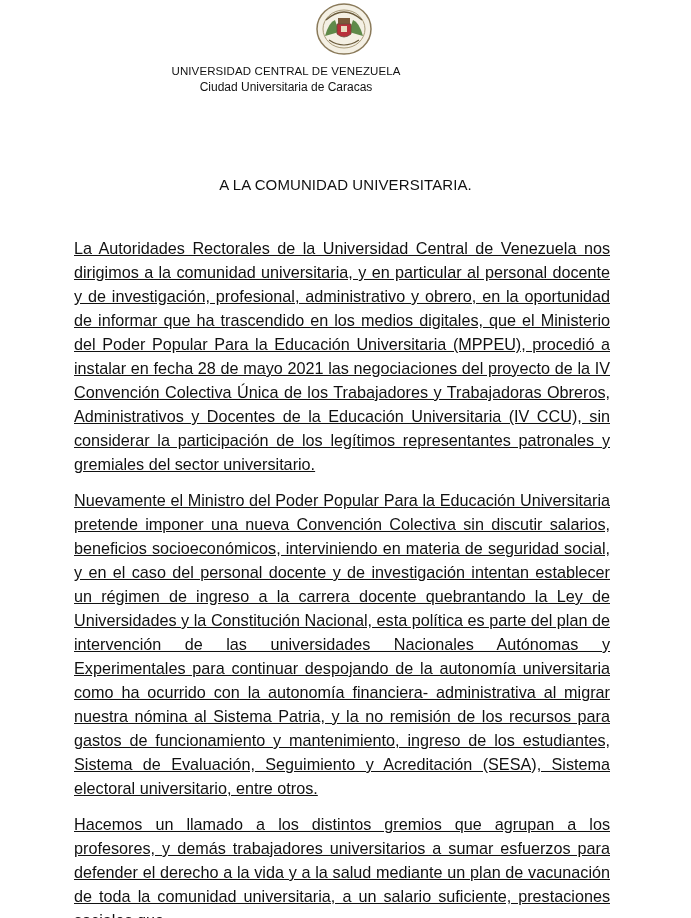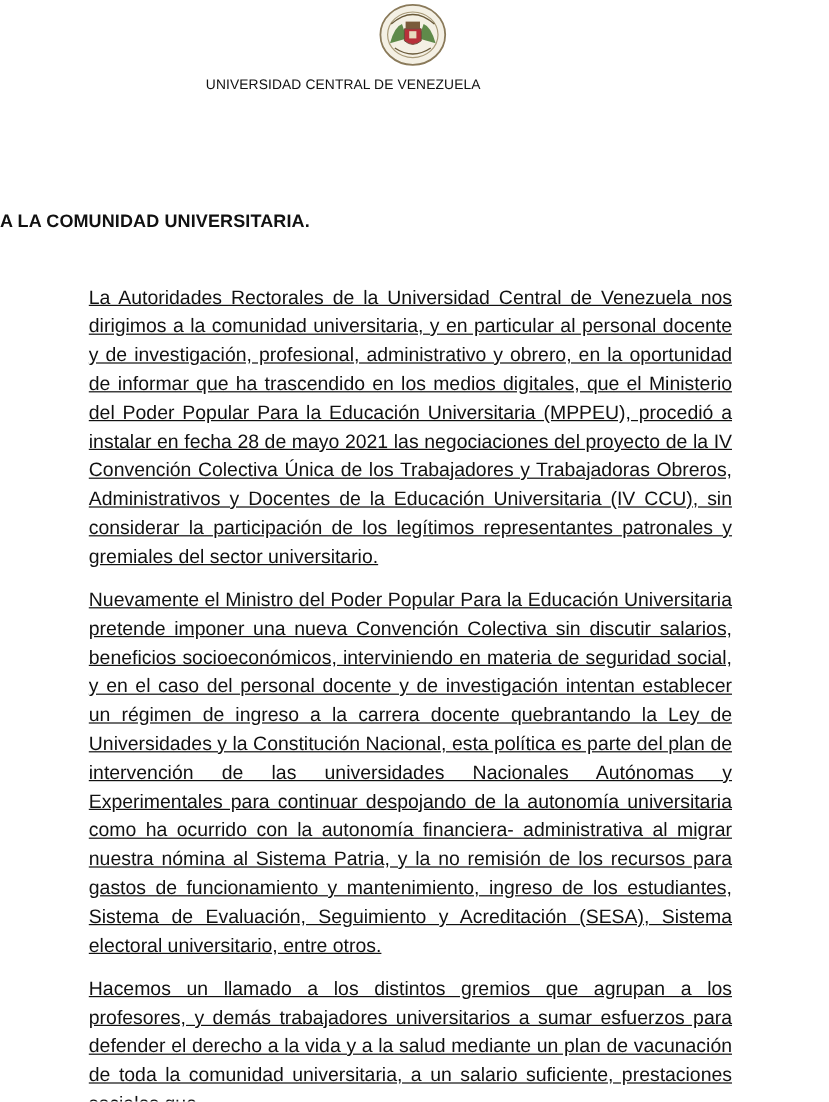--- a/index.html
+++ b/index.html
@@ -2,22 +2,22 @@
 <html><head>
 <meta charset="utf-8">
 <style>
   html, body { margin: 0; padding: 0; background: #ffffff; }
   body { width: 691px; height: 918px; overflow: hidden; position: relative;
          font-family: "Liberation Sans", "DejaVu Sans", sans-serif; color: #111; }
   .logo { position: absolute; left: 311px; top: 2px; width: 66px; height: 54px; }
   .header { position: absolute; top: 63px; left: 0; width: 572px; text-align: center; }
   .header .inst { font-size: 11.5px; letter-spacing: 0.1px; line-height: 16px; }
   .header .sub { font-size: 12px; line-height: 16px; }
-  .title { position: absolute; top: 176px; left: 0; width: 691px; 
-           font-weight: bold; font-size: 15px; letter-spacing: 0.1px; }
+  .title { position: absolute; top: 176px; left: 0; width: 691px; text-align: center;
+           font-weight: normal; font-size: 15px; letter-spacing: 0.1px; }
   .body { position: absolute; left: 74px; top: 236px; width: 536px; }
   .body p { margin: 0 0 12px 0; font-size: 16.2px; line-height: 24px; text-align: justify;
             text-align-last: left; text-decoration: underline; }
   .body p.p2 { margin-top: 0; }
 </style>
 </head>
 <body>
 
 <div class="logo">
   <svg width="66" height="54" viewBox="0 0 66 54">
@@ -28,20 +28,21 @@
     <rect x="27" y="16" width="12" height="6" fill="#7a5a3a"></rect>
     <path d="M26 22 L40 22 L40 32 Q33 38 26 32 Z" fill="#b8303a" stroke="#6a4a3a" stroke-width="0.8"></path>
     <rect x="30" y="24" width="6" height="6" fill="#e8dcc0"></rect>
     <path d="M18 38 Q33 48 48 38" fill="none" stroke="#6a5a3a" stroke-width="1.2"></path>
     <path d="M15 18 Q33 2 51 18" fill="none" stroke="#6a5a3a" stroke-width="1.2"></path>
   </svg>
 </div>
 
 <div class="header">
   <div class="inst">UNIVERSIDAD CENTRAL DE VENEZUELA</div>
+  <div class="sub">Ciudad Universitaria de Caracas</div>
 </div>
 
 <div class="title">A LA COMUNIDAD UNIVERSITARIA.</div>
 
 <div class="body">
   <p class="p1">La Autoridades Rectorales de la Universidad Central de Venezuela nos dirigimos a la comunidad universitaria, y en particular al personal docente y de investigación, profesional, administrativo y obrero, en la oportunidad de informar que ha trascendido en los medios digitales, que el Ministerio del Poder Popular Para la Educación Universitaria (MPPEU), procedió a instalar en fecha 28 de mayo 2021 las negociaciones del proyecto de la IV Convención Colectiva Única de los Trabajadores y Trabajadoras Obreros, Administrativos y Docentes de la Educación Universitaria (IV CCU), sin considerar la participación de los legítimos representantes patronales y gremiales del sector universitario.</p>
   <p class="p2">Nuevamente el Ministro del Poder Popular Para la Educación Universitaria pretende imponer una nueva Convención Colectiva sin discutir salarios, beneficios socioeconómicos, interviniendo en materia de seguridad social, y en el caso del personal docente y de investigación intentan establecer un régimen de ingreso a la carrera docente quebrantando la Ley de Universidades y la Constitución Nacional, esta política es parte del plan de intervención de las universidades Nacionales Autónomas y Experimentales para continuar despojando de la autonomía universitaria como ha ocurrido con la autonomía financiera- administrativa al migrar nuestra nómina al Sistema Patria, y la no remisión de los recursos para gastos de funcionamiento y mantenimiento, ingreso de los estudiantes, Sistema de Evaluación, Seguimiento y Acreditación (SESA), Sistema electoral universitario, entre otros.</p>
   <p class="p3">Hacemos un llamado a los distintos gremios que agrupan a los profesores, y demás trabajadores universitarios a sumar esfuerzos para defender el derecho a  la vida y a la salud mediante un plan de vacunación de toda la comunidad universitaria, a un salario suficiente, prestaciones sociales que</p>
 </div>
 

